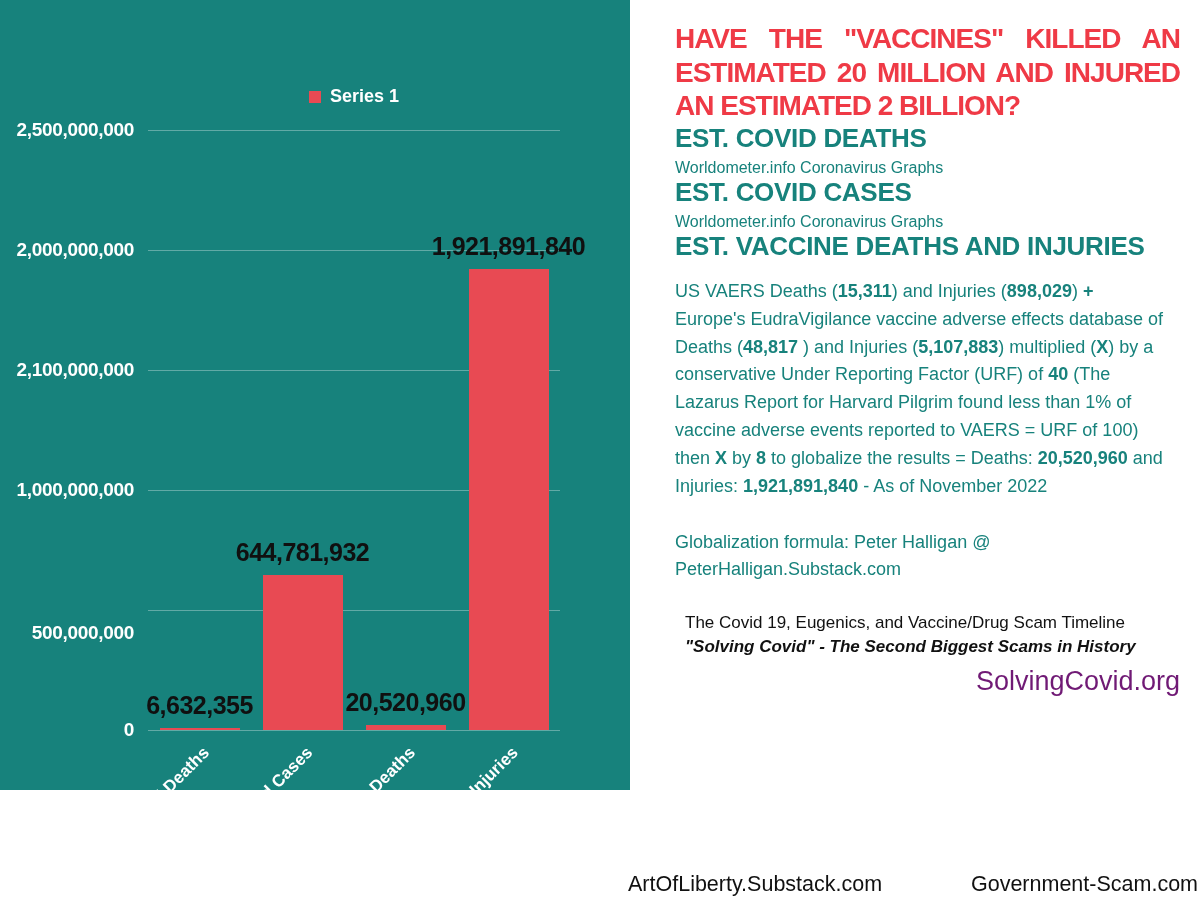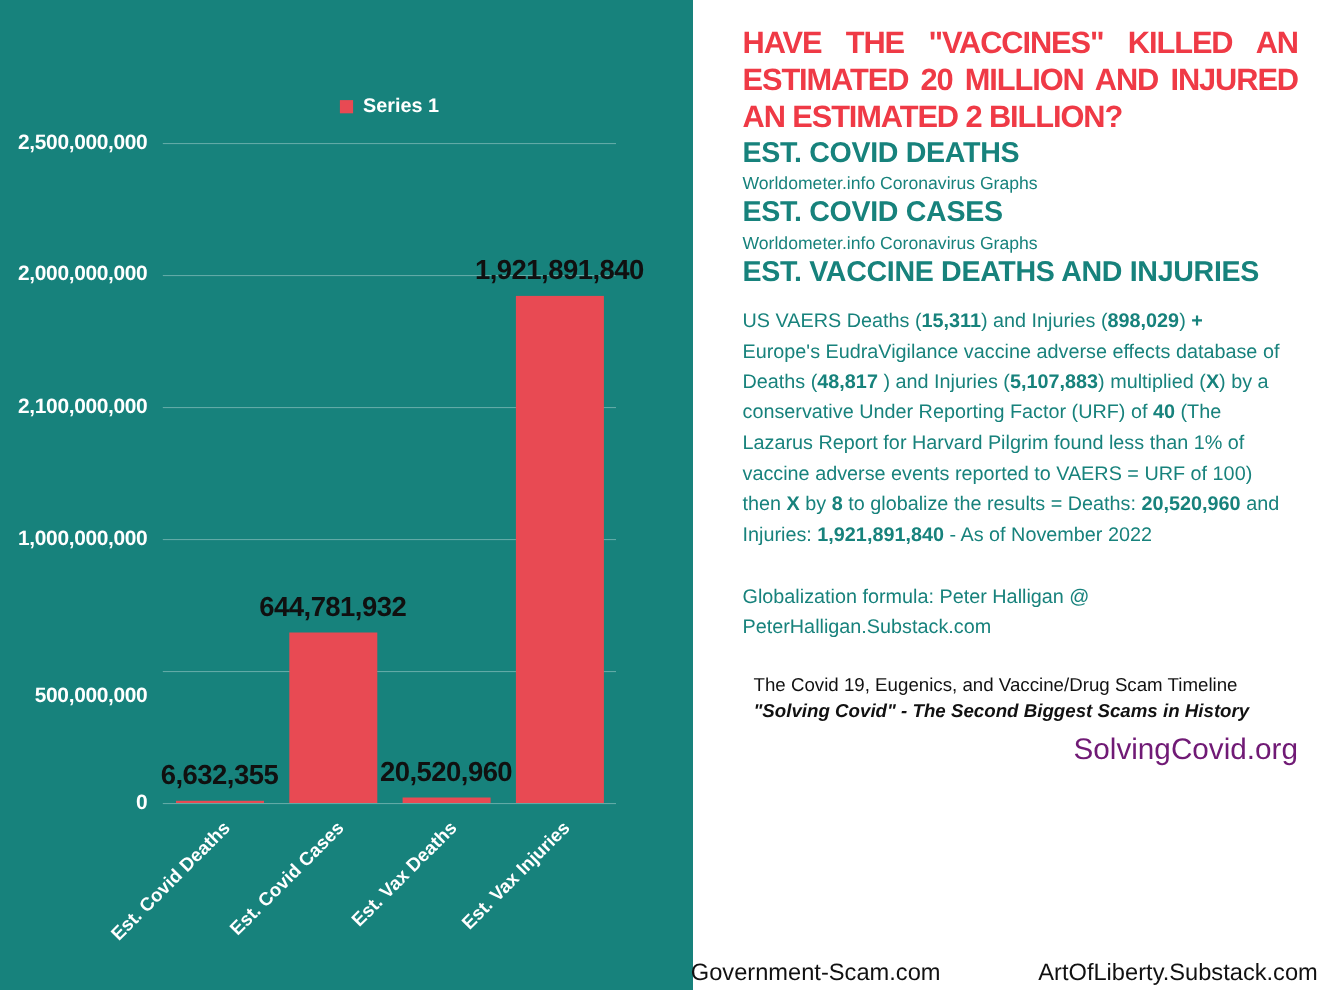--- a/index.html
+++ b/index.html
@@ -1,20 +1,20 @@
 <!DOCTYPE html>
 <html style="--teal: #17827c; --red: #e84a53; --headline: #ef3a46; --pink: #e5368b;"><head>
 <meta charset="utf-8">
 <style>
   html,body{margin:0;padding:0;background:#fff;width:1200px;height:900px;overflow:hidden;
     font-family:"Liberation Sans",sans-serif;}
   .canvas{position:relative;width:1200px;height:900px;background:#fff;}
 
   
-  .chart-panel{position:absolute;left:0;top:0;width:630px;height:900px;background:var(--teal,#17827c);}
+  .chart-panel{position:absolute;left:0;top:0;width:630px;height:790px;background:var(--teal,#17827c);}
   .legend{position:absolute;left:148px;top:86px;width:412px;display:flex;align-items:center;justify-content:center;gap:9px;}
   .legend-swatch{width:12px;height:12px;background:var(--red,#e84a53);display:inline-block;}
   .legend-label{color:#fff;font-weight:700;font-size:18px;}
   .yaxis{position:absolute;left:0;top:130px;width:140px;height:600px;}
   .ytick{position:absolute;right:6px;transform:translateY(-50%);color:#fff;font-weight:700;font-size:19px;
     white-space:nowrap;letter-spacing:-0.3px;}
   .plot{position:absolute;left:148px;top:130px;width:412px;height:600px;}
   .gridline{position:absolute;left:0;right:0;height:1px;background:rgba(255,255,255,0.32);}
   .bars{position:absolute;left:0;top:0;width:100%;height:100%;display:flex;align-items:flex-end;}
   .slot{position:relative;flex:1;height:100%;display:flex;align-items:flex-end;justify-content:center;}
@@ -119,17 +119,17 @@
     <p class="body-text"><span>US VAERS  Deaths (</span><span class="b">15,311</span><span>) and Injuries (</span><span class="b">898,029</span><span>) </span><span class="b">+</span><span> Europe's EudraVigilance vaccine adverse effects database of Deaths (</span><span class="b">48,817</span><span> ) and Injuries (</span><span class="b">5,107,883</span><span>)  multiplied (</span><span class="b">X</span><span>) by a conservative Under Reporting Factor (URF) of </span><span class="b">40</span><span> (The Lazarus Report for Harvard Pilgrim found less than 1% of vaccine adverse events reported to VAERS = URF of 100) then </span><span class="b">X</span><span> by </span><span class="b">8</span><span> to globalize the results = Deaths: </span><span class="b">20,520,960</span><span>  and Injuries: </span><span class="b">1,921,891,840</span><span> - As of November 2022</span></p>
 
     <p class="formula">Globalization formula: Peter Halligan @ PeterHalligan.Substack.com</p>
 
     <p class="timeline-line">The Covid 19, Eugenics, and Vaccine/Drug Scam Timeline</p>
     <p class="book-title">"Solving Covid" - The Second Biggest Scams in History</p>
     <p class="site">SolvingCovid.org</p>
   </section>
 
   <div class="bottom-links">
+    <span>ArtOfLiberty.Substack.com</span>
     <span>Government-Scam.com</span>
-    <span>ArtOfLiberty.Substack.com</span>
   </div>
 
 </div>
 
 </body></html>

